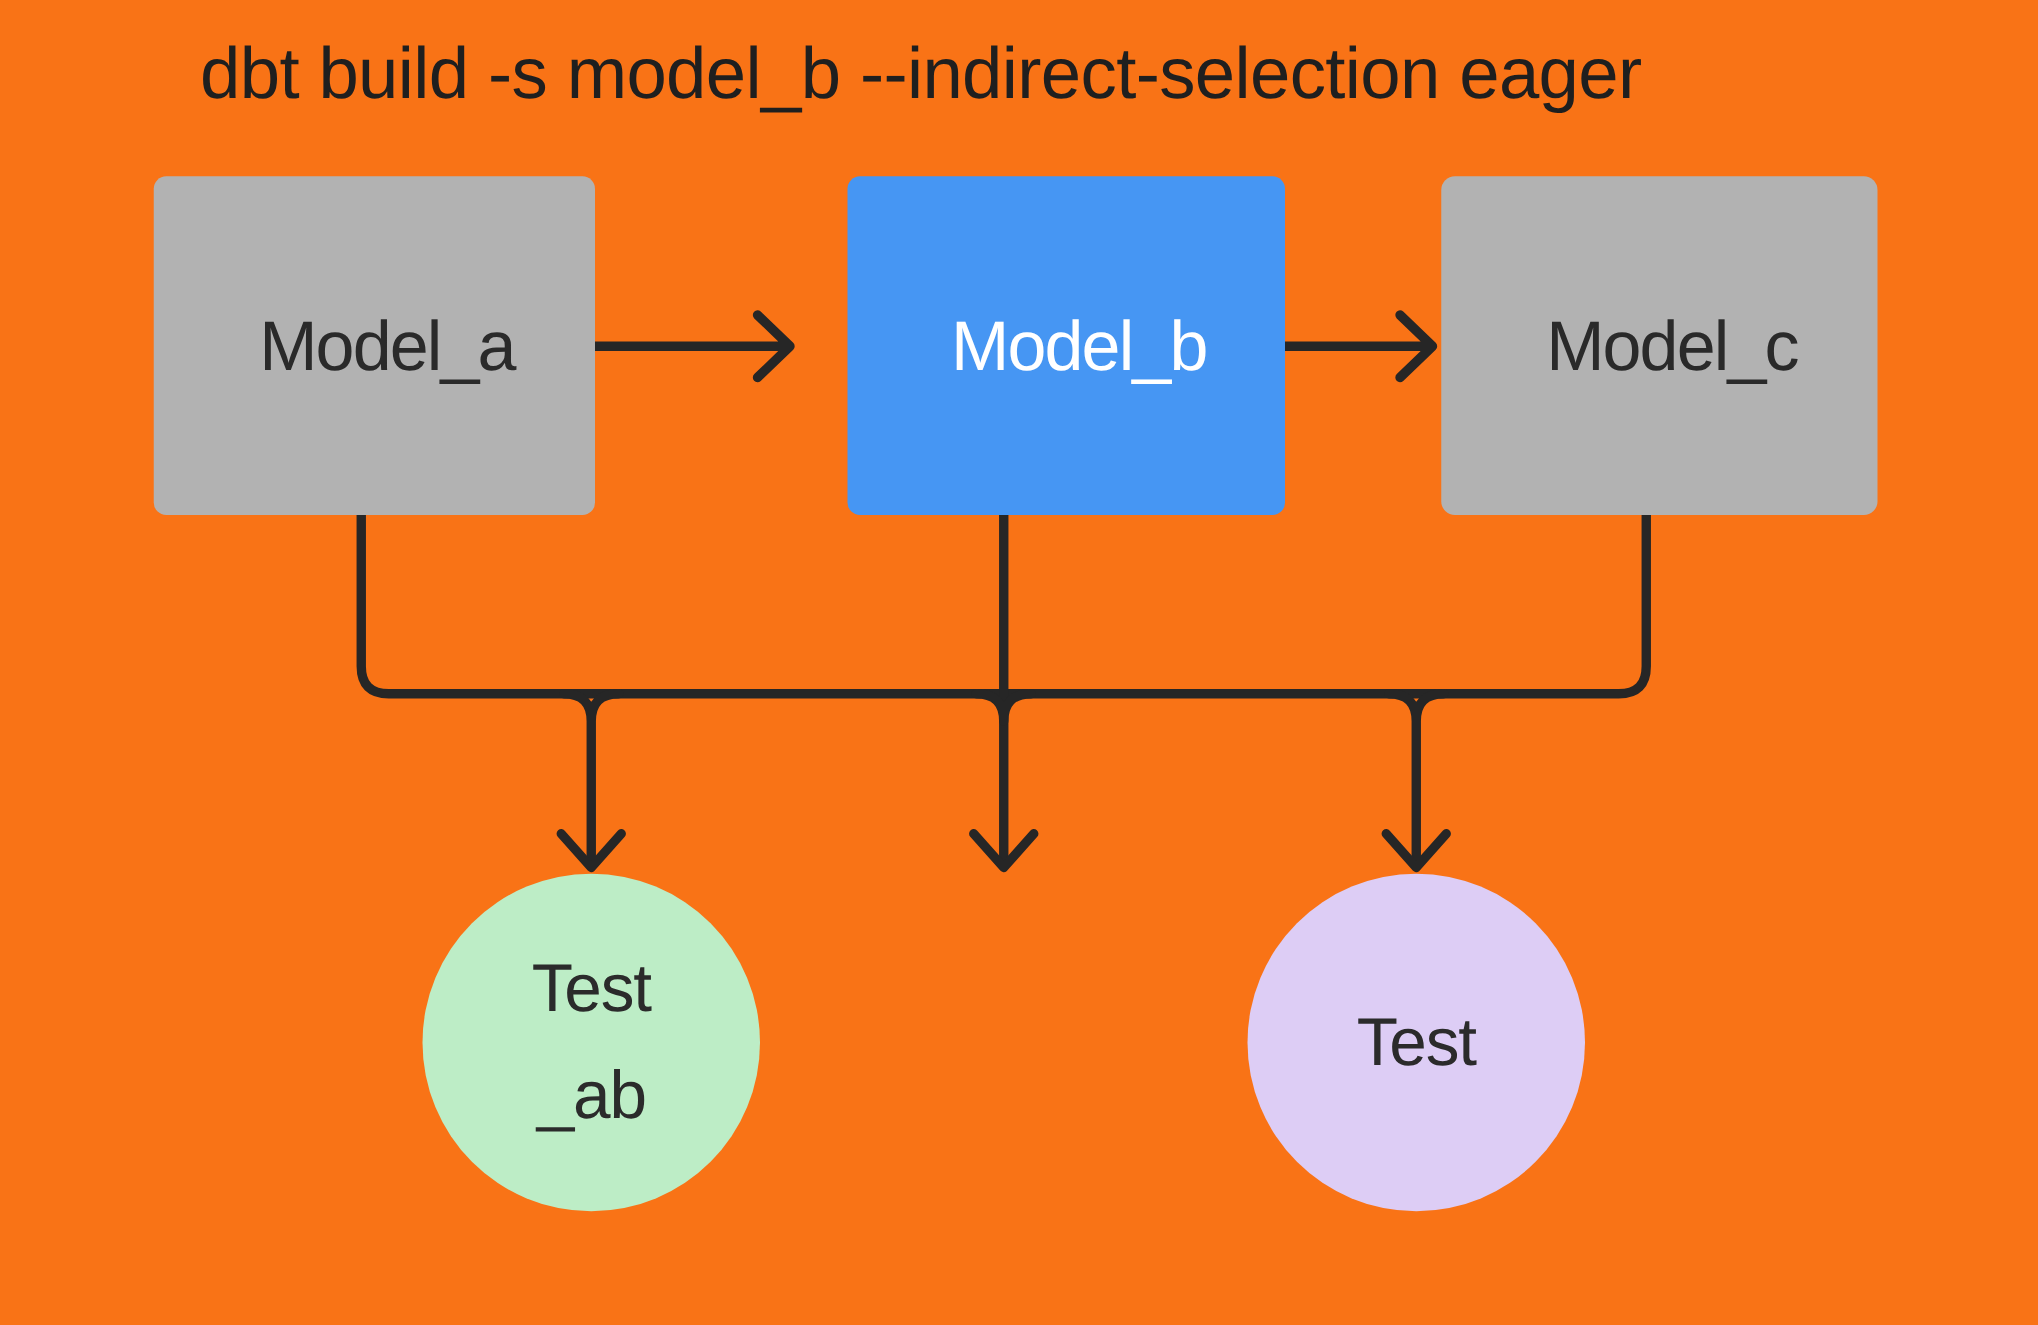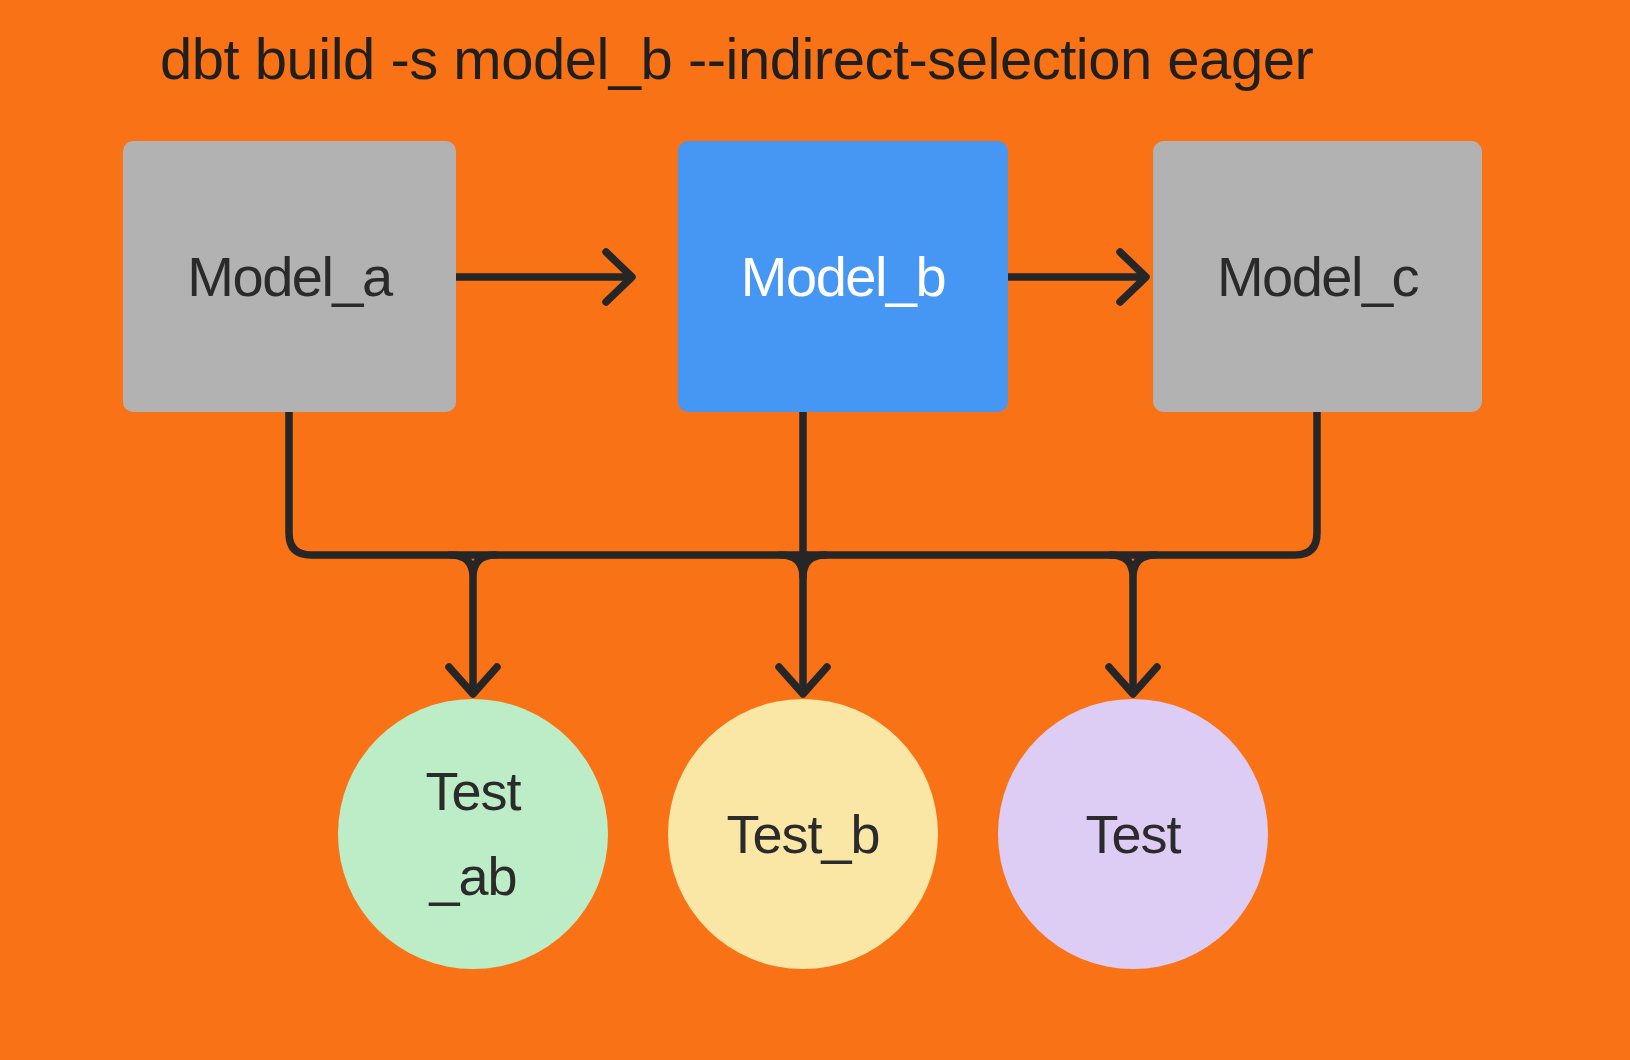--- a/index.html
+++ b/index.html
@@ -28,20 +28,21 @@
     top: 141px;
     height: 271px;
     border-radius: 10px;
     display: flex;
     align-items: center;
     justify-content: center;
     font-size: 56px;
     letter-spacing: -1.5px;
     font-weight: 500;
     color: #2a2a2a;
+    padding-left: 20px;
   }
   .box-a { left: 123px; width: 333px; background: #b2b2b2; }
   .box-b { left: 638px; width: 330px; background: #4696f3; color: #ffffff; margin-left: 40px; }
   .box-c { left: 1153px; width: 329px; background: #b2b2b2; border-radius: 11px; }
   .circle {
     position: absolute;
     top: 699px;
     width: 270px;
     height: 270px;
     border-radius: 50%;
@@ -112,22 +113,18 @@
 
   <div class="box box-c">
     <span>Model_c</span>
   </div>
 
   <div class="circle circle-ab">
     <span>Test</span>
     <span>_ab</span>
   </div>
 
-  <div class="circle circle-b">
-    <span>Test_b</span>
-    <span></span>
-  </div>
 
   <div class="circle circle-bc">
     <span>Test</span>
   </div>
 
 </div>
 
 </body></html>

